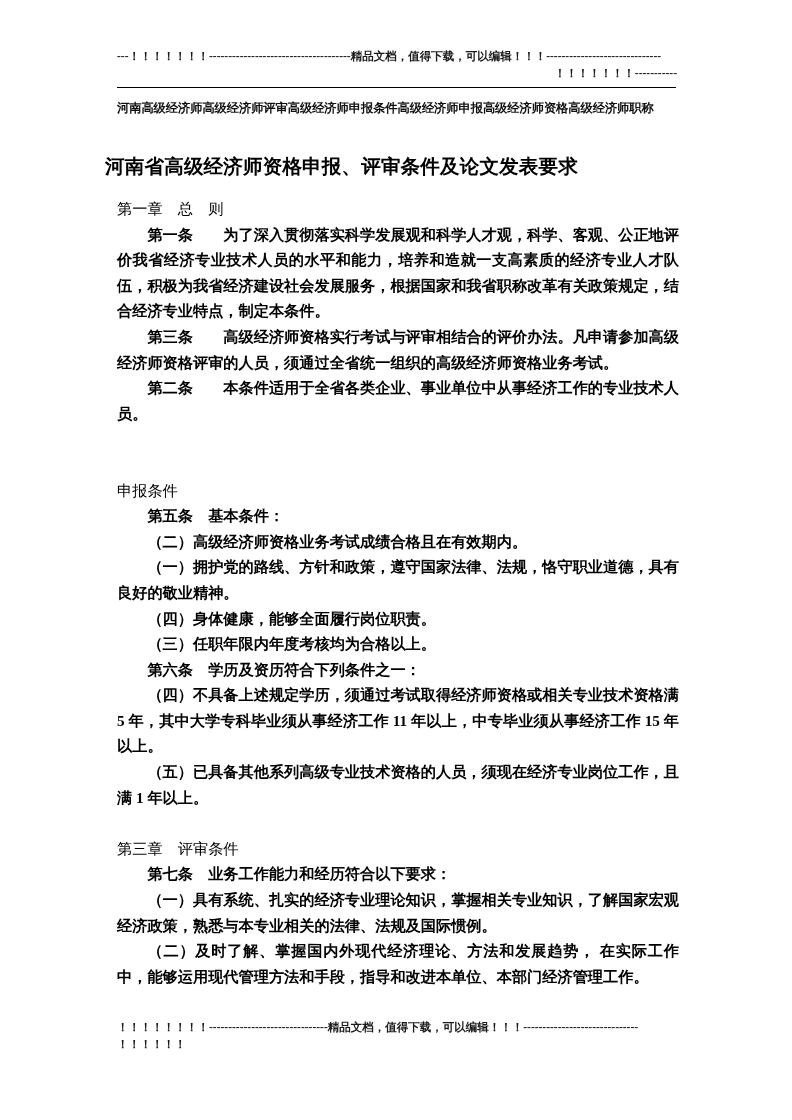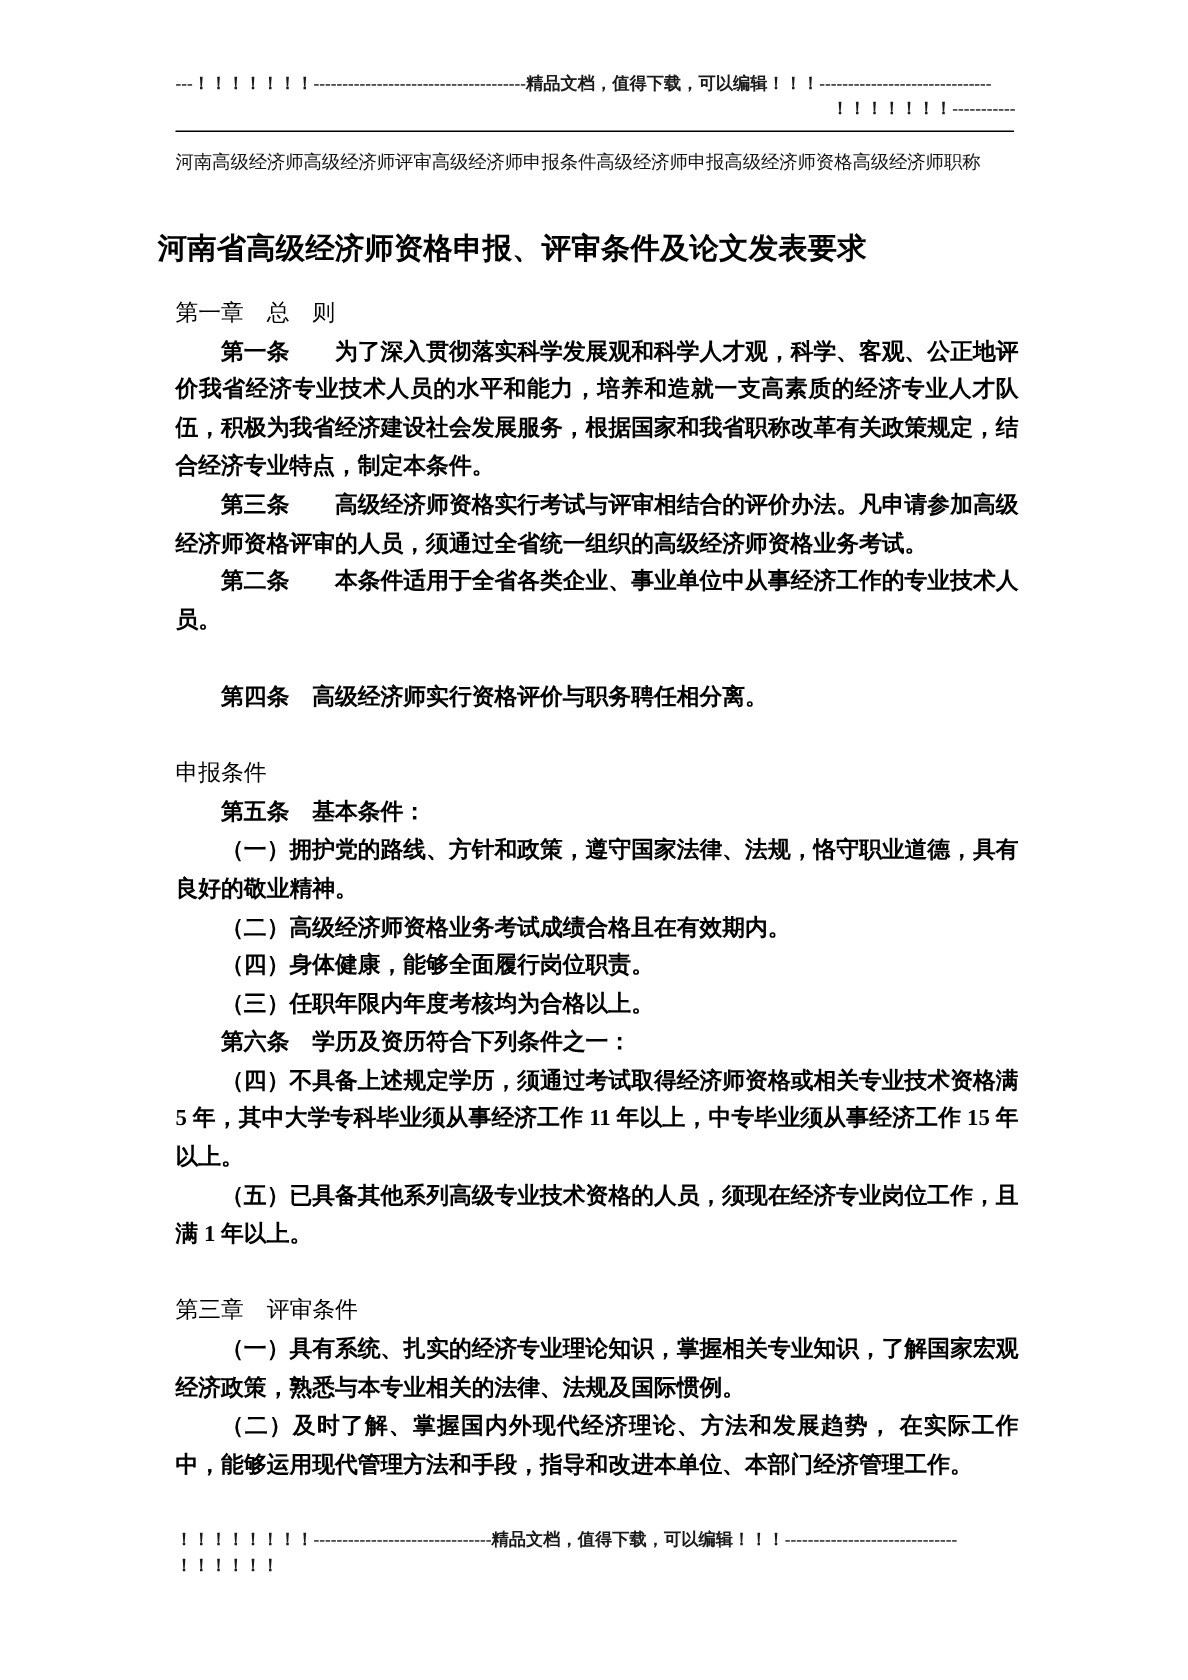--- a/index.html
+++ b/index.html
@@ -54,21 +54,21 @@
   }
 
   
   .keyword-line {
     position: absolute;
     left: 117px;
     top: 99px;
     width: 560px;
     font-size: 12.3px;
     line-height: 19px;
-    font-weight: normal;
+    font-weight: bold;
     color: #111;
     white-space: nowrap;
     letter-spacing: -0.1px;
   }
 
   
   .doc-title {
     position: absolute;
     left: 0;
     top: 140px;
@@ -133,33 +133,33 @@
   <div class="keyword-line">河南高级经济师高级经济师评审高级经济师申报条件高级经济师申报高级经济师资格高级经济师职称</div>
 
   <h1 class="doc-title">河南省高级经济师资格申报、评审条件及论文发表要求</h1>
 
   <div class="body-text">
       <p>第一章　总　则</p>
       <p class="ind">第一条　　为了深入贯彻落实科学发展观和科学人才观，科学、客观、公正地评价我省经济专业技术人员的水平和能力，培养和造就一支高素质的经济专业人才队伍，积极为我省经济建设社会发展服务，根据国家和我省职称改革有关政策规定，结合经济专业特点，制定本条件。</p>
       <p class="ind">第三条　　高级经济师资格实行考试与评审相结合的评价办法。凡申请参加高级经济师资格评审的人员，须通过全省统一组织的高级经济师资格业务考试。</p>
       <p class="ind">第二条　　本条件适用于全省各类企业、事业单位中从事经济工作的专业技术人员。</p>
       <p class="blank"></p>
-      <p class="ind">第四条　高级经济师实行资格评价与职务聘任相分离。</p>
       <p class="blank"></p>
       <p>申报条件</p>
       <p class="ind">第五条　基本条件：</p>
+      <p class="ind">（二）高级经济师资格业务考试成绩合格且在有效期内。</p>
       <p class="ind">（一）拥护党的路线、方针和政策，遵守国家法律、法规，恪守职业道德，具有良好的敬业精神。</p>
-      <p class="ind">（二）高级经济师资格业务考试成绩合格且在有效期内。</p>
       <p class="ind">（四）身体健康，能够全面履行岗位职责。</p>
       <p class="ind">（三）任职年限内年度考核均为合格以上。</p>
       <p class="ind">第六条　学历及资历符合下列条件之一：</p>
       <p class="ind">（四）不具备上述规定学历，须通过考试取得经济师资格或相关专业技术资格满 5 年，其中大学专科毕业须从事经济工作 11 年以上，中专毕业须从事经济工作 15 年以上。</p>
       <p class="ind">（五）已具备其他系列高级专业技术资格的人员，须现在经济专业岗位工作，且满 1 年以上。</p>
       <p class="blank"></p>
       <p>第三章　评审条件</p>
+      <p class="ind">第七条　业务工作能力和经历符合以下要求：</p>
       <p class="ind">（一）具有系统、扎实的经济专业理论知识，掌握相关专业知识，了解国家宏观经济政策，熟悉与本专业相关的法律、法规及国际惯例。</p>
       <p class="ind">（二）及时了解、掌握国内外现代经济理论、方法和发展趋势， 在实际工作中，能够运用现代管理方法和手段，指导和改进本单位、本部门经济管理工作。</p>
     </div>
 
   <div class="footer-wm">
     <span class="fline1">！！！！！！！！-------------------------------精品文档，值得下载，可以编辑！！！------------------------------</span>
     <span class="fline2">！！！！！！</span>
   </div>
 
 </div>

